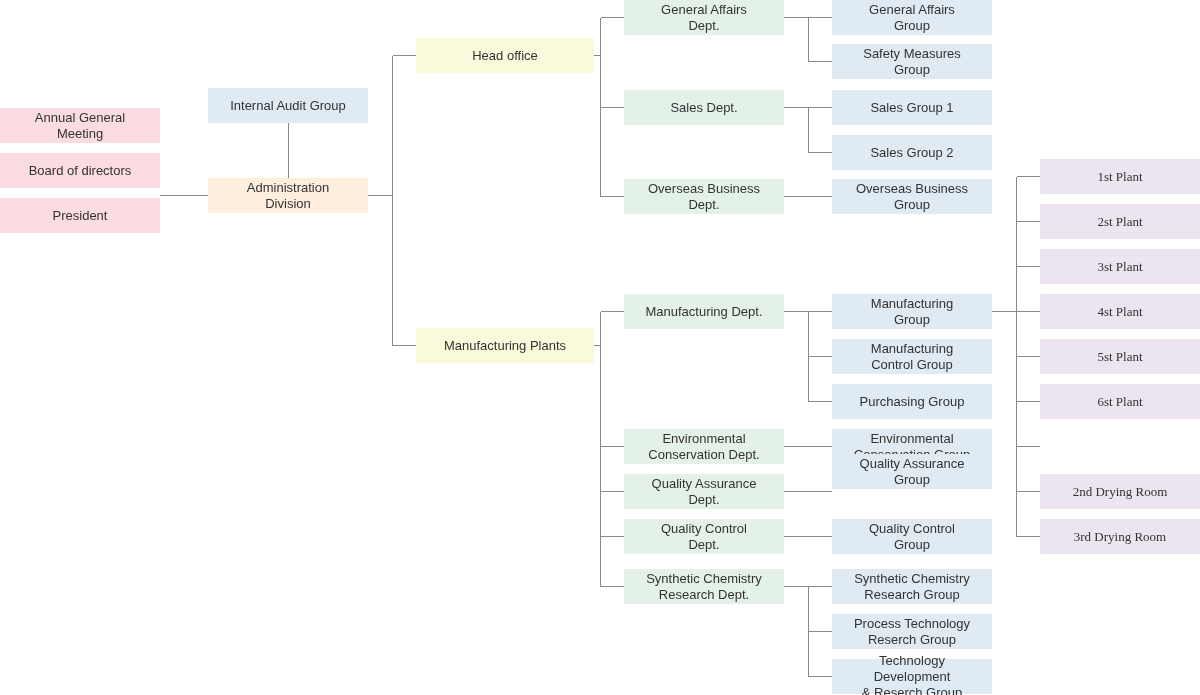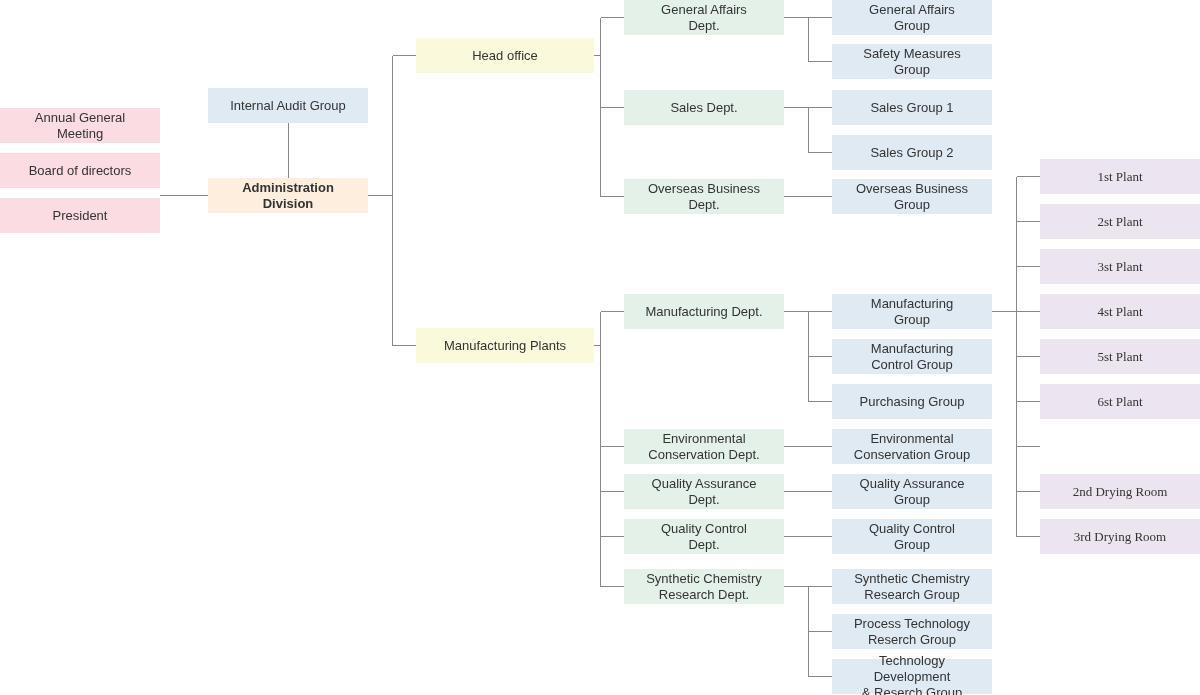--- a/index.html
+++ b/index.html
@@ -8,21 +8,21 @@
     font-family:"Liberation Sans",sans-serif;
   }
   svg.lines{position:absolute;left:0;top:0;}
   .box{
     position:absolute;width:160px;height:35px;box-sizing:border-box;
     display:flex;align-items:center;justify-content:center;
     text-align:center;font-size:13px;line-height:16px;
     color:var(--text,#333333);white-space:pre-line;padding:0 20px;
   }
   .pink{background:var(--pink,#fbdce2);margin-top:20px;}
-  .peach{background:var(--peach,#fdeedd);font-weight:bold;}
+  .peach{background:var(--peach,#fdeedd);}
   .blue{background:var(--blue,#dfeaf2);}
   .yellow{background:var(--yellow,#fbf9dc);width:178px;}
   .green{background:var(--green,#e4f1e9);}
   .lavender{background:var(--lavender,#ece4ef);font-family:Liberation Serif, serif;}
 </style>
 </head>
 <body>
 
 <div class="canvas">
 
@@ -75,21 +75,21 @@
   <div class="box blue" style="left:832px;top:90px">Sales Group 1</div>
   <div class="box blue" style="left:832px;top:135px">Sales Group 2</div>
   <div class="box blue" style="left:832px;top:179px">Overseas Business
 Group</div>
   <div class="box blue" style="left:832px;top:294px">Manufacturing Group</div>
   <div class="box blue" style="left:832px;top:339px">Manufacturing
 Control Group</div>
   <div class="box blue" style="left:832px;top:384px">Purchasing Group</div>
   <div class="box blue" style="left:832px;top:429px">Environmental
 Conservation Group</div>
-  <div class="box blue" style="left:832px;top:474px">Quality Assurance
+  <div class="box blue" style="left:832px;top:454px">Quality Assurance
 Group</div>
   <div class="box blue" style="left:832px;top:519px">Quality Control Group</div>
   <div class="box blue" style="left:832px;top:569px">Synthetic Chemistry
 Research Group</div>
   <div class="box blue" style="left:832px;top:614px">Process Technology
 Reserch Group</div>
   <div class="box blue" style="left:832px;top:659px">Technology Development
 &amp; Reserch Group</div>
 
   <div class="box lavender" style="left:1040px;top:159px">1st Plant</div>

